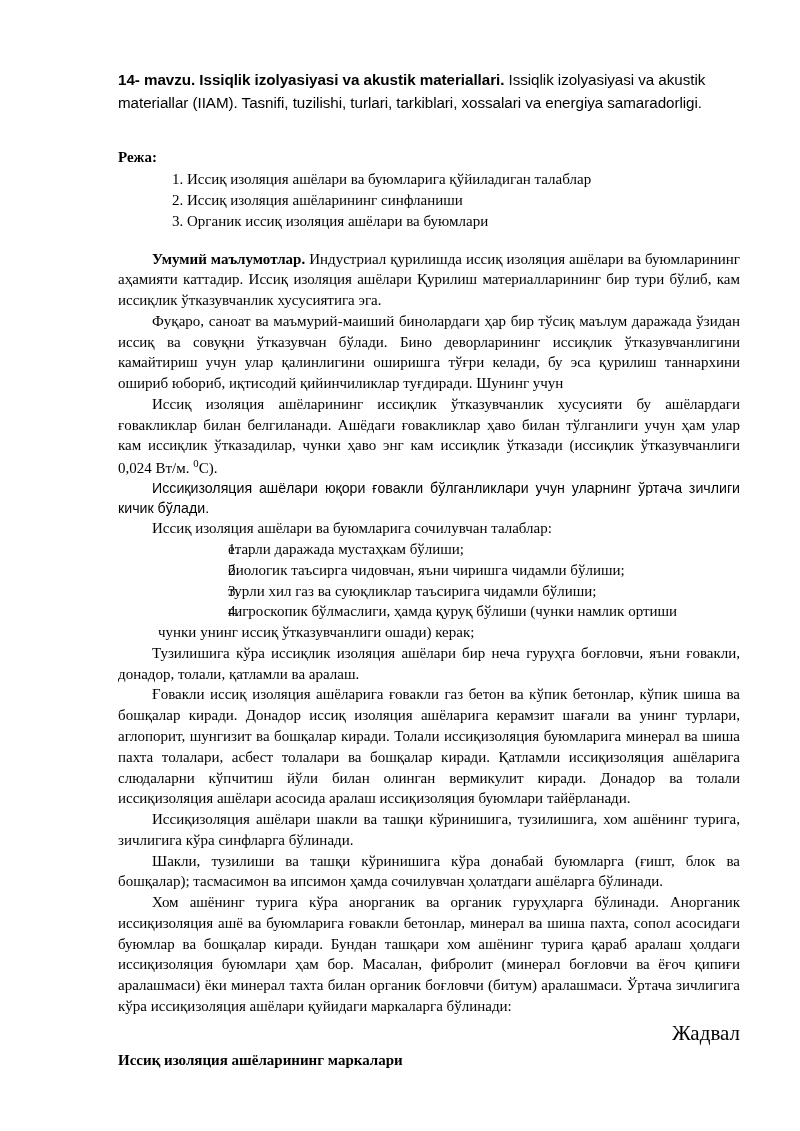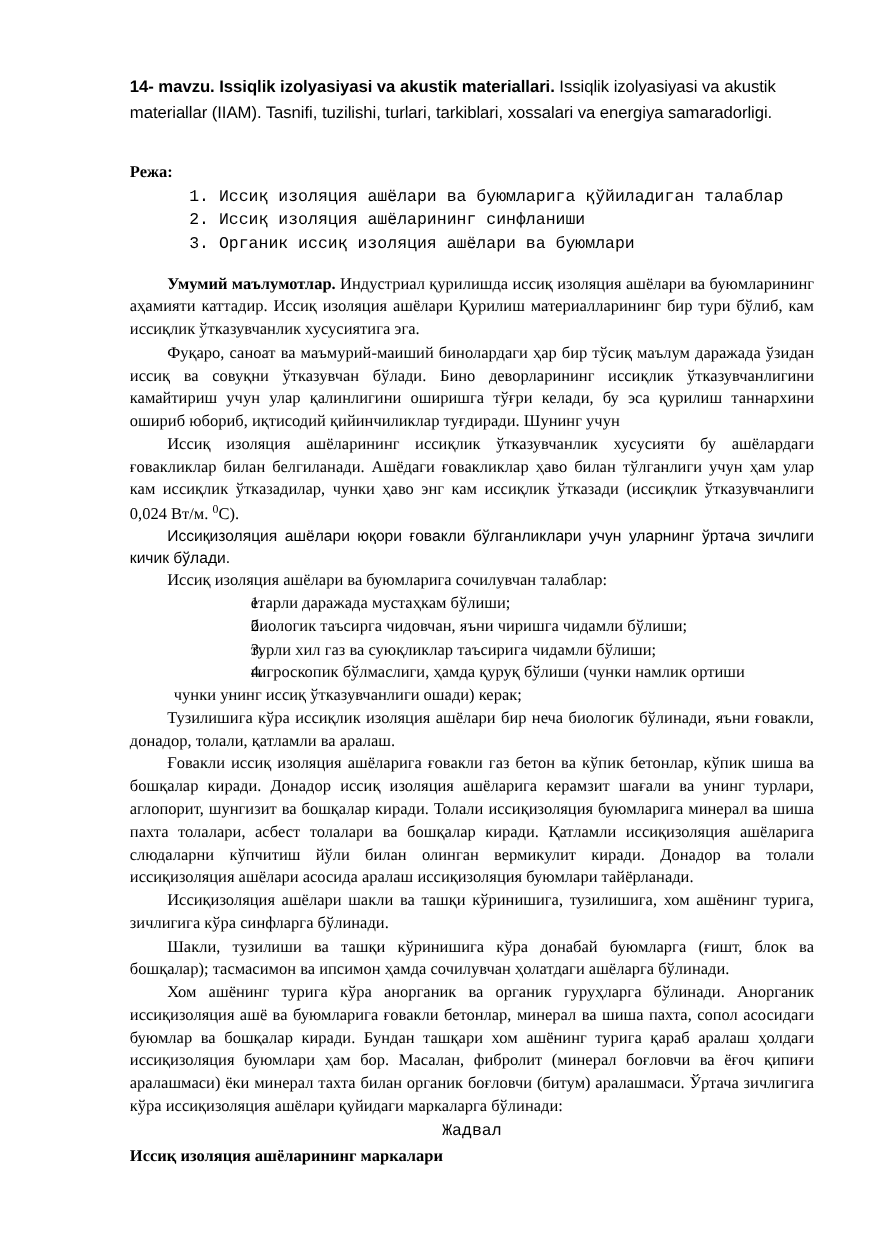--- a/index.html
+++ b/index.html
@@ -49,21 +49,20 @@
   }
   .plan-list {
     list-style: none;
     margin: 0 0 16px 0;
     padding: 0 0 0 54px;
     font-size: 15px;
     line-height: 1.42;
   }
   .plan-list li {
     white-space: nowrap;
-    font-family: Liberation Mono, monospace;
   }
 
   
   p.body {
     margin: 0;
     font-size: 15px;
     line-height: 1.385;
     text-align: justify;
     text-indent: 34px;
     hyphens: none;
@@ -108,24 +107,23 @@
   .req-cont {
     margin: 0;
     padding-left: 40px;
     font-size: 15px;
     line-height: 1.385;
   }
 
   
   .jadval {
     margin: 2px 0 0 0;
-    font-size: 15px;
-    text-align: center;
+    font-size: 21px;
+    text-align: right;
     line-height: 1.385;
-    font-family: Liberation Mono, monospace;
   }
   .table-caption {
     margin: 2px 0 0 0;
     font-size: 15px;
     text-align: left;
     line-height: 1.385;
     padding-right: 40px;
     font-weight: bold;
   }
 
@@ -170,21 +168,21 @@
         <span class="num">3.</span>
         <span class="txt">турли хил газ ва суюқликлар таъсирига чидамли бўлиши;</span>
       </li>
       <li>
         <span class="num">4.</span>
         <span class="txt">гигроскопик бўлмаслиги, ҳамда қуруқ бўлиши (чунки намлик ортиши</span>
       </li>
     </ol>
     <p class="req-cont">чунки унинг иссиқ ўтказувчанлиги ошади) керак;</p>
 
-    <p class="body">Тузилишига кўра иссиқлик изоляция ашёлари бир неча биологик бўлинади, яъни ғовакли, донадор, толали, қатламли ва аралаш.</p>
+    <p class="body">Тузилишига кўра иссиқлик изоляция ашёлари бир неча гуруҳга боғловчи, яъни ғовакли, донадор, толали, қатламли ва аралаш.</p>
     <p class="body">Ғовакли иссиқ изоляция ашёларига ғовакли газ бетон ва кўпик бетонлар, кўпик шиша ва бошқалар киради. Донадор иссиқ изоляция ашёларига керамзит шағали ва унинг турлари, аглопорит, шунгизит ва бошқалар киради. Толали иссиқизоляция буюмларига минерал ва шиша пахта толалари, асбест толалари ва бошқалар киради. Қатламли иссиқизоляция ашёларига слюдаларни кўпчитиш йўли билан олинган вермикулит киради. Донадор ва толали иссиқизоляция ашёлари асосида аралаш иссиқизоляция буюмлари тайёрланади.</p>
     <p class="body">Иссиқизоляция ашёлари шакли ва ташқи кўринишига, тузилишига, хом ашёнинг турига, зичлигига кўра синфларга бўлинади.</p>
     <p class="body">Шакли, тузилиши ва ташқи кўринишига кўра донабай буюмларга (ғишт, блок ва бошқалар); тасмасимон ва ипсимон ҳамда сочилувчан ҳолатдаги ашёларга бўлинади.</p>
     <p class="body">Хом ашёнинг турига кўра анорганик ва органик гуруҳларга бўлинади. Анорганик иссиқизоляция ашё ва буюмларига ғовакли бетонлар, минерал ва шиша пахта, сопол асосидаги буюмлар ва бошқалар киради. Бундан ташқари хом ашёнинг турига қараб аралаш ҳолдаги иссиқизоляция буюмлари ҳам бор. Масалан, фибролит (минерал боғловчи ва ёғоч қипиғи аралашмаси) ёки минерал тахта билан органик боғловчи (битум) аралашмаси. Ўртача зичлигига  кўра иссиқизоляция ашёлари  қуйидаги маркаларга бўлинади:</p>
 
     <p class="jadval">Жадвал</p>
     <p class="table-caption">Иссиқ изоляция ашёларининг маркалари</p>
 
   </div>
 </div>

